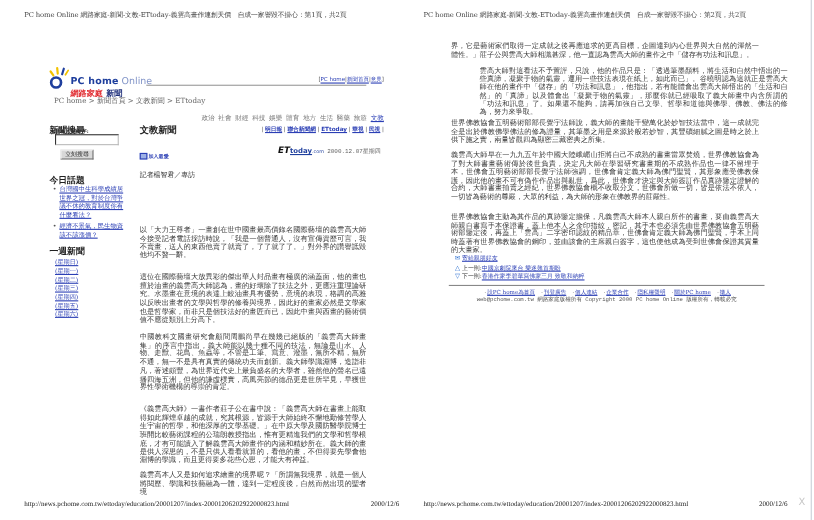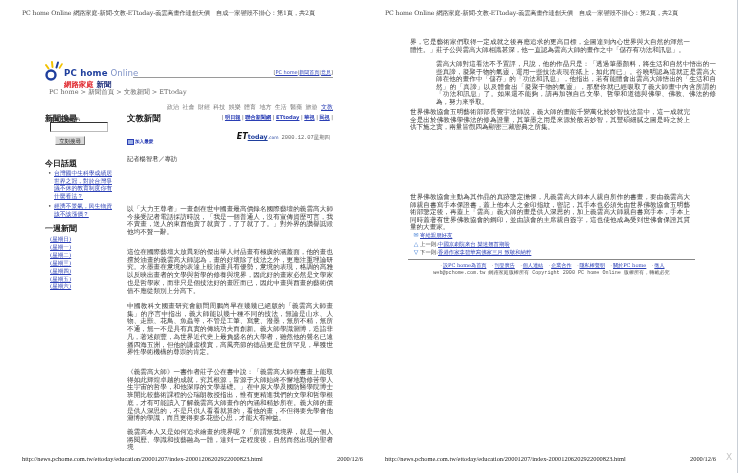--- a/index.html
+++ b/index.html
@@ -1,18 +1,18 @@
 <!DOCTYPE html>
 <html><head>
 <meta charset="utf-8">
 <style>
   html,body{margin:0;padding:0;background:#fff;}
   #canvas{position:relative;width:740px;height:473px;overflow:hidden;background:#fff;font-family:"DejaVu Serif",serif;color:#333;}
   .page{position:absolute;top:0;width:370px;height:473px;overflow:hidden;}
-  #page-left{left:0;}
+  #page-left{left:0;padding-left:16px;}
   #page-right{left:370px;}
   .abs{position:absolute;}
   .nowrap{white-space:nowrap;}
   .print-header{font-size:6.2px;color:#444;white-space:nowrap;letter-spacing:-0.1px;}
   .print-url{font-family:"Liberation Serif",serif;font-size:6.4px;color:#222;white-space:nowrap;}
   .print-date{font-family:"Liberation Serif",serif;font-size:6.4px;color:#222;white-space:nowrap;}
   a,.lnk{color:#2b3fb5;text-decoration:underline;}
   
   .logo-brand{font-family:"DejaVu Sans",sans-serif;font-size:8.6px;font-weight:bold;color:#1f3f9d;letter-spacing:0.2px;}
   .logo-online{font-family:"DejaVu Sans",sans-serif;font-size:8.6px;color:#8093c7;font-weight:normal;}
@@ -146,21 +146,22 @@
     <div class="abs print-date" style="left:337px;top:455px;">2000/12/6</div>
   </div>
 
   <div class="page" id="page-right">
 
     <div class="abs print-header" style="left:15px;top:9px;">PC home Online 網路家庭-新聞-文教-ETtoday-義雲高畫作連創天價　自成一家譽毀不掛心：第2頁，共2頁</div>
 
     <p class="para-r" style="top:39px;">界，它是藝術家們取得一定成就之後再應追求的更高目標，企圖達到內心世界與大自然的渾然一體性。」莊子公與雲高大師相識甚深，他一直認為雲高大師的畫作之中「儲存有功法和訊息」。</p>
     <p class="para-r" style="top:61px;margin-left:26px;">雲高大師對這看法不予置評，只說，他的作品只是：「透過筆墨顏料，將生活和自然中悟出的一些真諦，凝聚于物的氣靈，運用一些技法表現在紙上，如此而已」。谷曉明認為這就正是雲高大師在他的畫作中「儲存」的「功法和訊息」，他指出，若有能體會出雲高大師悟出的「生活和自然」的「真諦」以及體會出「凝聚于物的氣靈」，那麼你就已經吸取了義大師畫中內含所謂的「功法和訊息」了。如果還不能夠，請再加強自己文學、哲學和道德與佛學、佛教、佛法的修為，努力來爭取。</p>
     <p class="para-r" style="top:109px;">世界佛教協會五明藝術部部長覺宇法師說，義大師的畫能千變萬化於妙智技法當中，這一成就完全是出於佛教佛學佛法的修為證量，其筆墨之用是來源於般若妙智，其豐碩細膩之圖是時之於上供下施之實，兩量皆觀四為顯密三藏密典之所集。</p>
-    <p class="para-r" style="top:194px;">世界佛教協會主動為其作品的真跡鑒定擔保，凡義雲高大師本人親自所作的書畫，要由義雲高大師親自書寫手本保證書，蓋上他本人之金印指紋，密記，其手本也必須先由世界佛教協會五明藝術部鑒定後，再蓋上「雲高」義大師的畫是供人深思的，加上義雲高大師親自書寫手本，手本上同時蓋著有世界佛教協會的鋼印，並由該會的主席親自簽字，這也使他成為受到世佛會保證其質量的大畫家。</p>
+    <p class="para-r" style="top:138px;">義雲高大師早在一九九五年於中國大陸峨嵋山拒將自己不成熟的書畫當眾焚燒，世界佛教協會為了對大師書畫藝術傳於後世負責，決定凡大師在學習研究書畫期的不成熟作品也一律不留埋于本，世佛會五明藝術部部長覺宇法師強調，世佛會肯定義大師為佛門聖賢，其形象應受佛教保護，因此他的畫不可有偽作作品出與亂世，爲此，世佛會才決定與大師簽訂作品真跡鑒定證解的合約，大師書畫拍賣之經紀，世界佛教協會概不收取分文，世佛會所做一切，皆是依法不依人，一切皆為藝術的尊嚴，大眾的利益，為大師的形象在佛教界的莊嚴性。</p>
+    <p class="para-r" style="top:194px;">世界佛教協會主動為其作品的真跡鑒定擔保，凡義雲高大師本人親自所作的書畫，要由義雲高大師親自書寫手本保證書，蓋上他本人之金印指紋，密記，其手本也必須先由世界佛教協會五明藝術部鑒定後，再蓋上「雲高」二字密印認紋的精品章，世佛會肯定義大師為佛門聖賢，手本上同時蓋著有世界佛教協會的鋼印，並由該會的主席親自簽字，這也使他成為受到世佛會保證其質量的大畫家。</p>
 
     <div class="abs actions" style="left:42px;top:231px;">
       <div class="row">
         <span class="ico">✉</span><span class="lnk">寄給親朋好友</span>
       </div>
       <div class="row">
         <span class="ico">△</span><span>上一則:</span><span class="lnk">中國京劇院來台 樂迷翹首期盼</span>
       </div>
       <div class="row">
         <span class="ico">▽</span><span>下一則:</span><span class="lnk">香港作家李碧華寫佛家三月 致敬和納粹</span>

